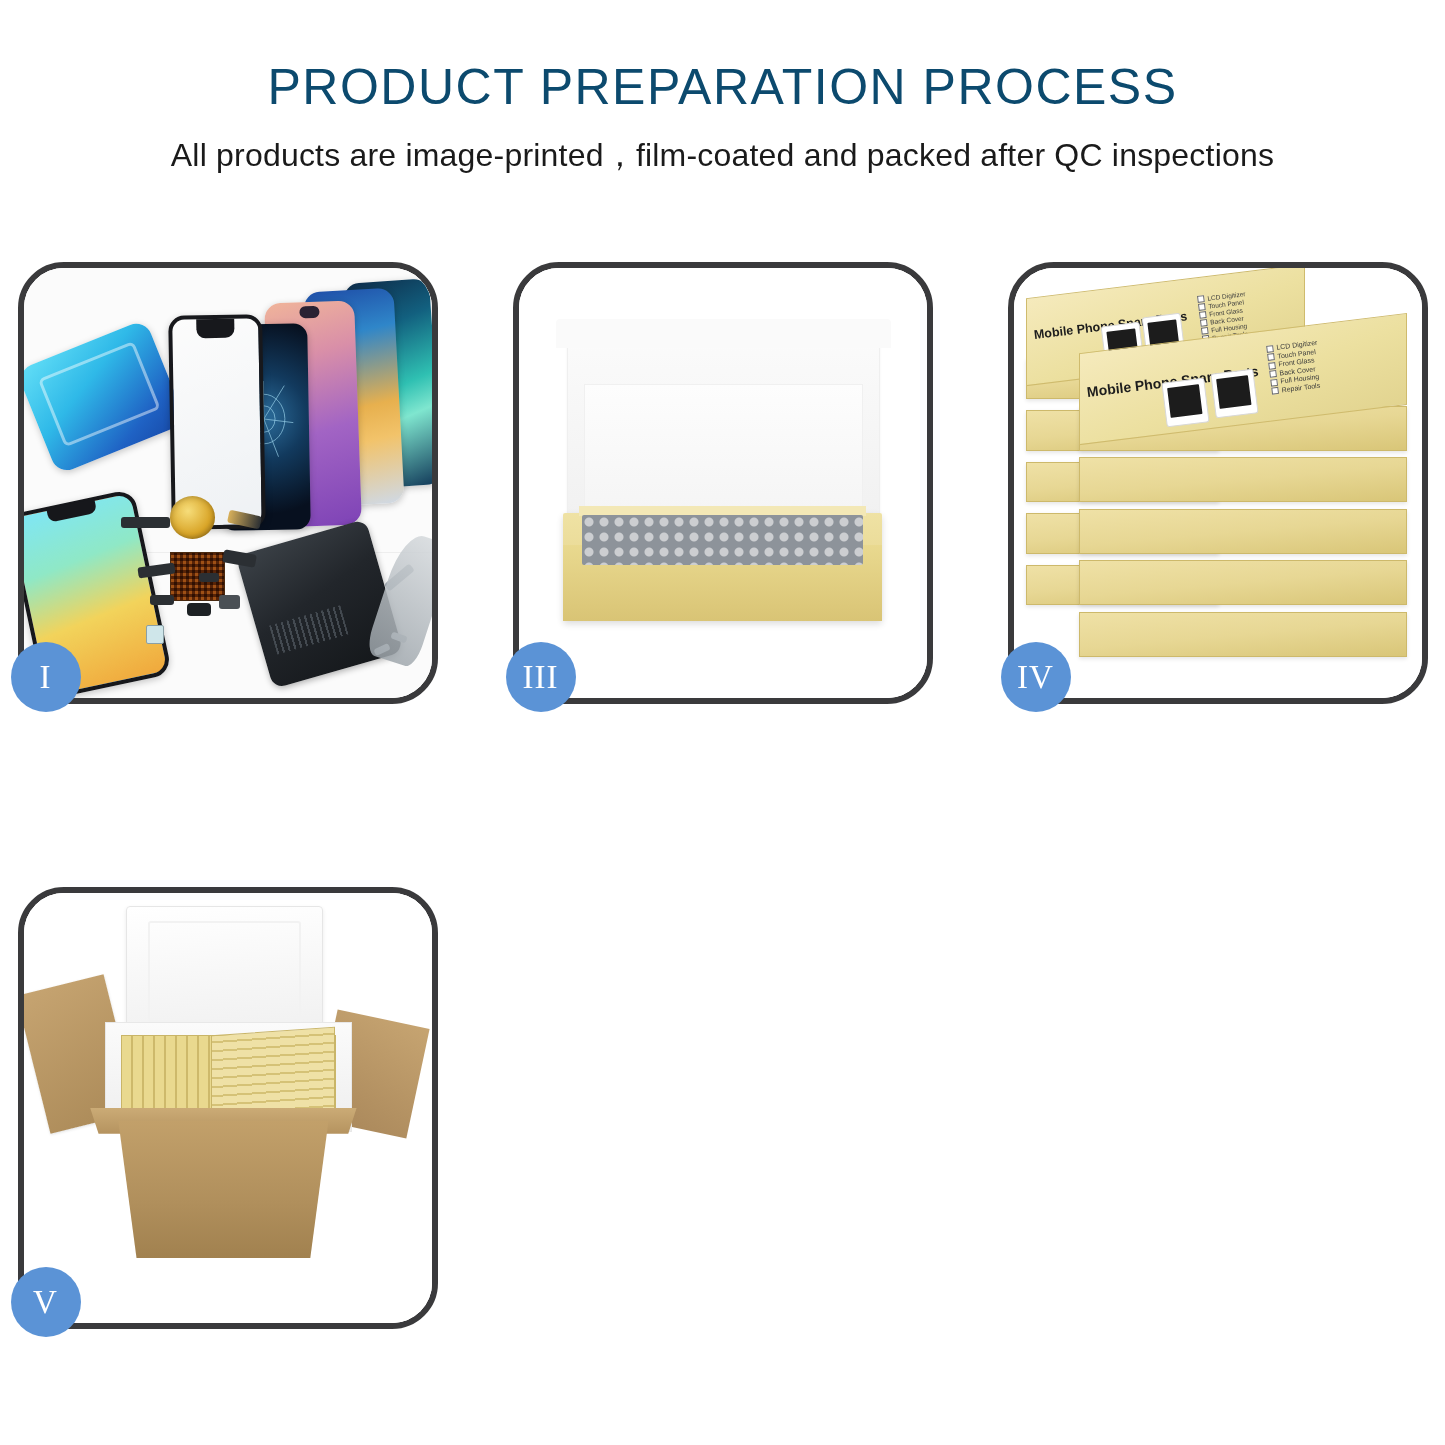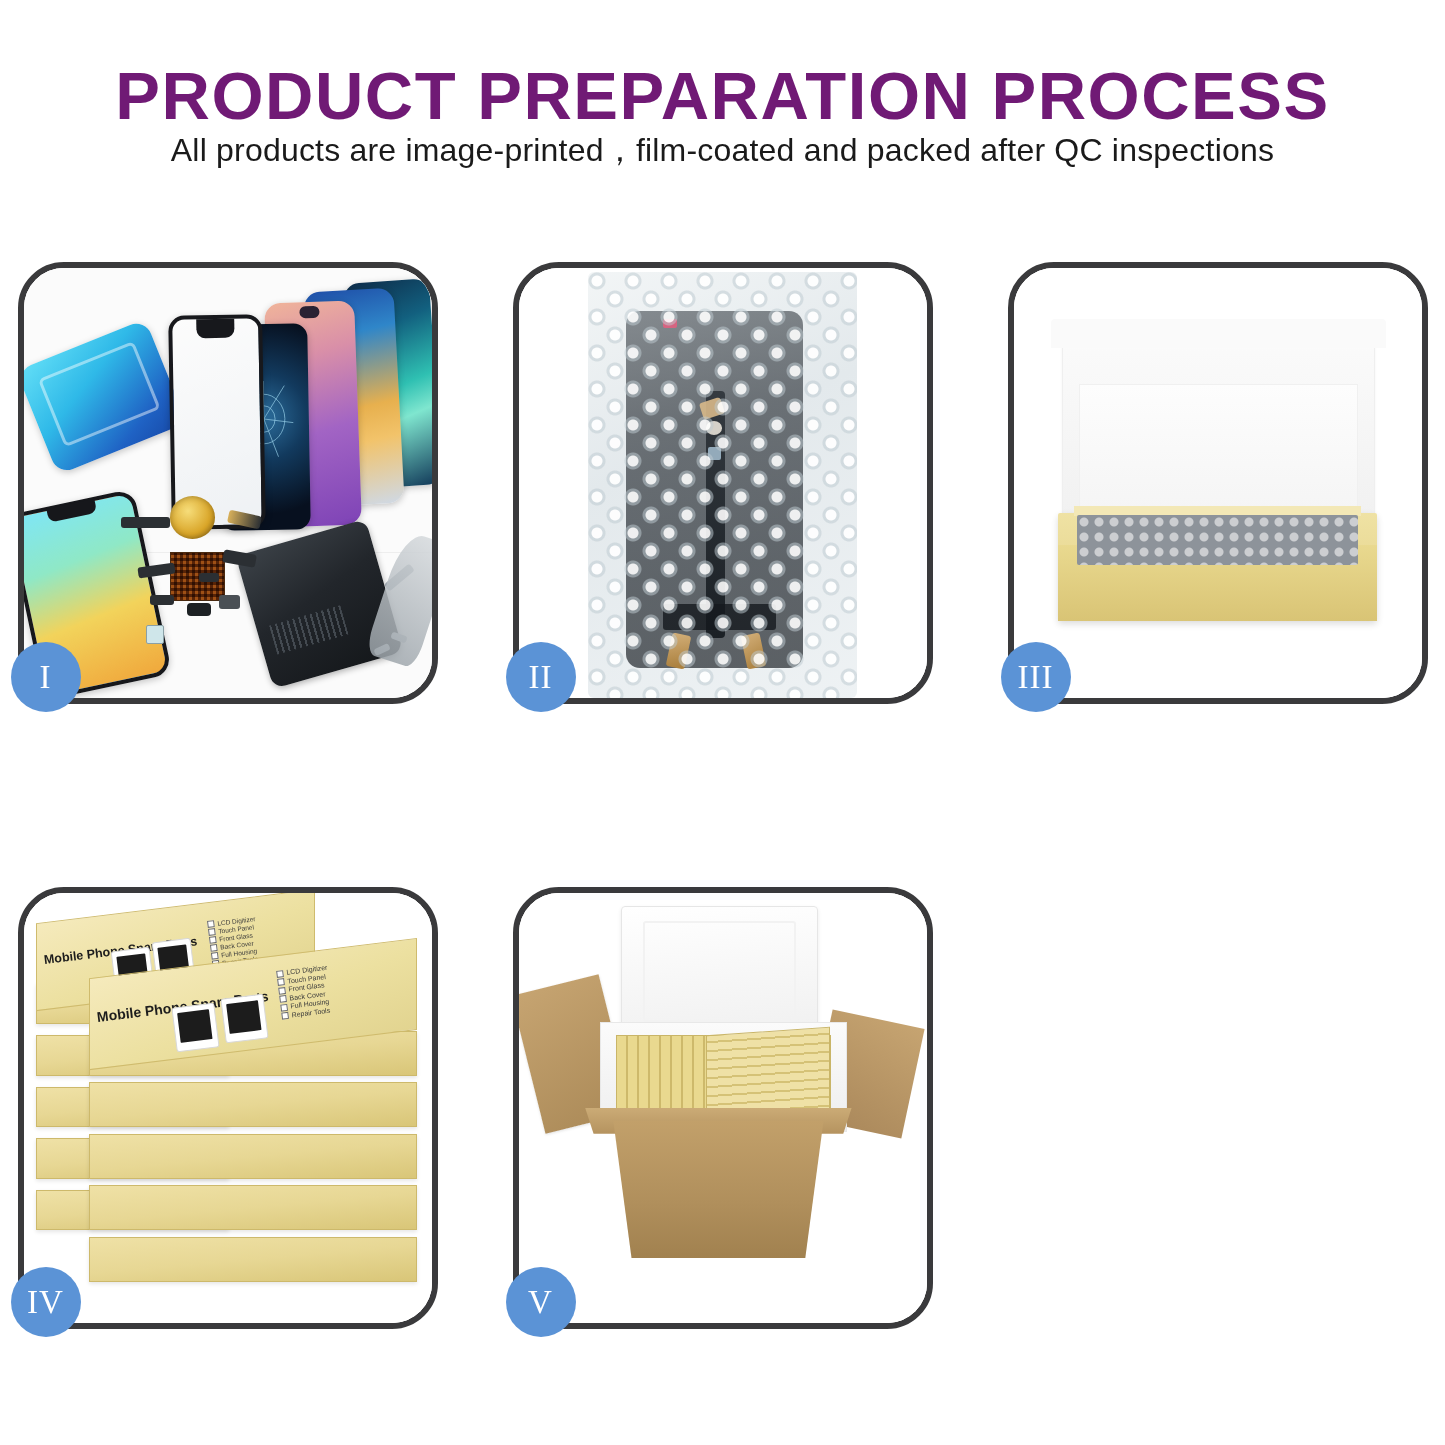--- a/index.html
+++ b/index.html
@@ -6,26 +6,26 @@
   body{
     width:1445px;height:1445px;
     background:#ffffff;
     font-family:"Liberation Sans","DejaVu Sans",sans-serif;
     overflow:hidden;
     position:relative;
   }
   
   .header{width:100%;text-align:center;padding-top:62px;box-sizing:border-box;}
   .title{
-    font-size:67px;font-weight:700;letter-spacing:1.5px;
-    color:#701a75;line-height:1.0;white-space:nowrap;
+    font-size:50px;font-weight:400;letter-spacing:1.5px;
+    color:#0c4a6e;line-height:1.0;white-space:nowrap;
   }
   .subtitle{
     font-size:32px;font-weight:400;color:#1a1a1a;
-    letter-spacing:.2px;white-space:nowrap;
+    margin-top:22px;letter-spacing:.2px;white-space:nowrap;
   }
   
   .grid{
     position:absolute;left:0;top:262px;width:1445px;height:1110px;
     display:grid;
     grid-template-columns:420px 420px 420px;
     grid-template-rows:442px 442px;
     column-gap:75px;row-gap:183px;
     justify-content:center;
   }
@@ -401,39 +401,20 @@
         <div class="flex-strip s9"></div>
         <div class="flex-strip s10"></div>
         <div class="flex-strip s11"></div>
         <div class="flex-strip s12"></div>
         <div class="brush"></div>
       </div>
     </div>
     <div class="badge">I</div>
   </div>
 
-  <div class="panel">
-    <div class="panel-inner">
-      <div class="p2">
-        <div class="bag">
-          <div class="screen-in"></div>
-          <div class="flexcable"></div>
-          <div class="conn-a"></div>
-          <div class="conn-b"></div>
-          <div class="conn-c"></div>
-          <div class="bottom-ic"></div>
-          <div class="gold-l"></div>
-          <div class="gold-r"></div>
-          <div class="red-tag"></div>
-          <div class="bubbles"></div>
-        </div>
-      </div>
-    </div>
-    <div class="badge">II</div>
-  </div>
 
   <div class="panel">
     <div class="panel-inner">
       <div class="p3">
         <div class="lid3"></div>
         <div class="foam3"></div>
         <div class="tray3">
           <div class="tray3-side"></div>
           <div class="bubble3"></div>
         </div>

